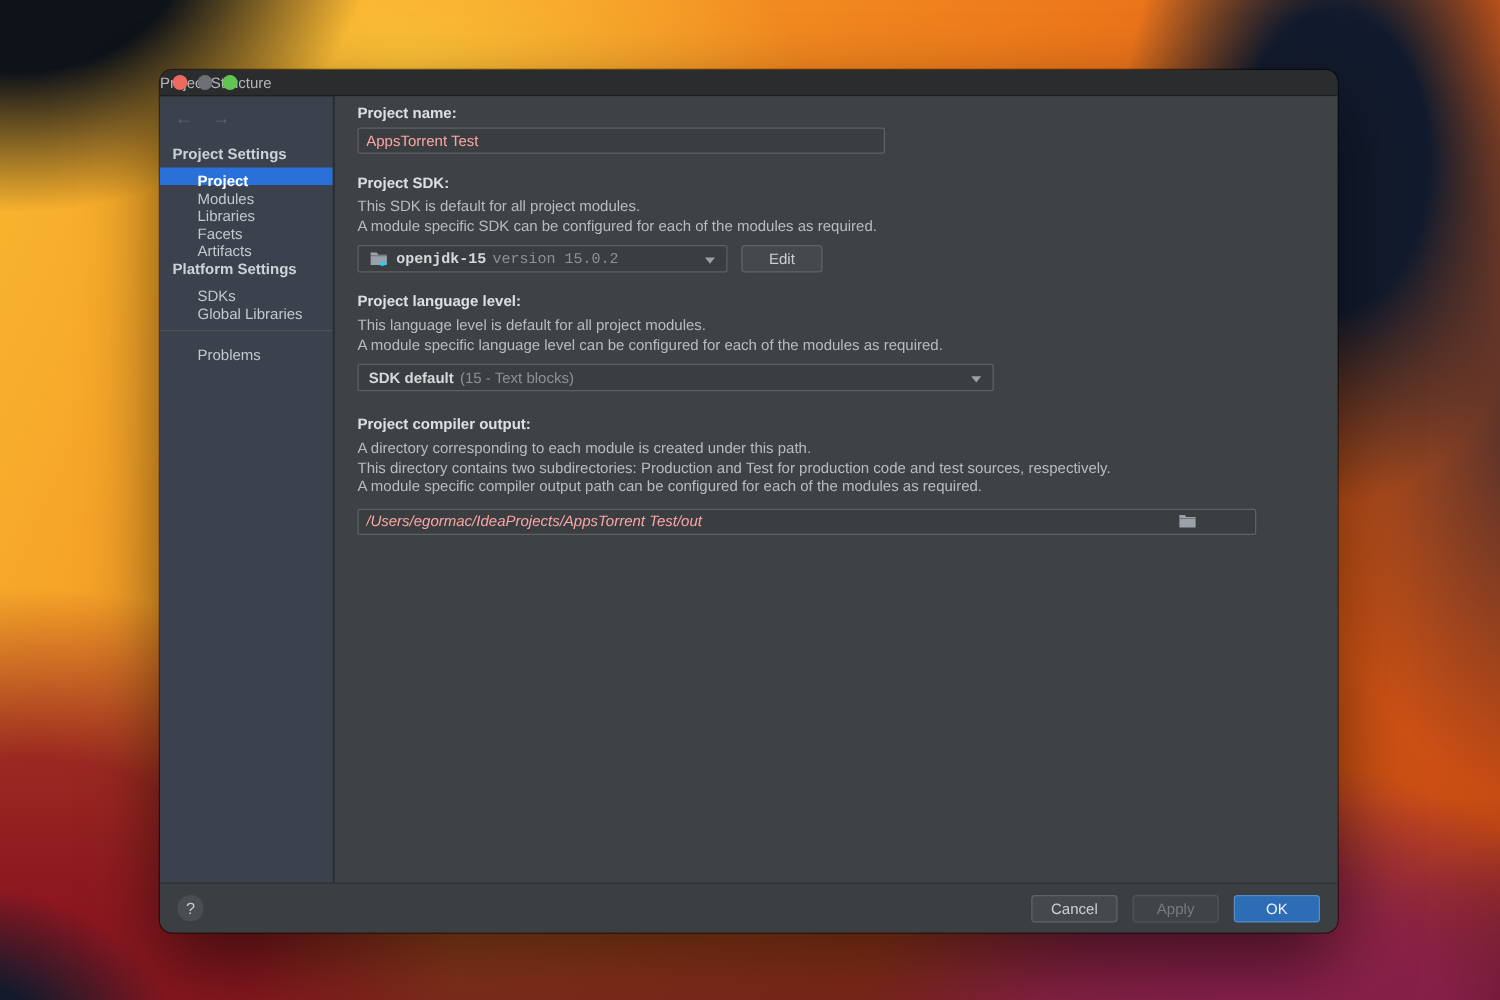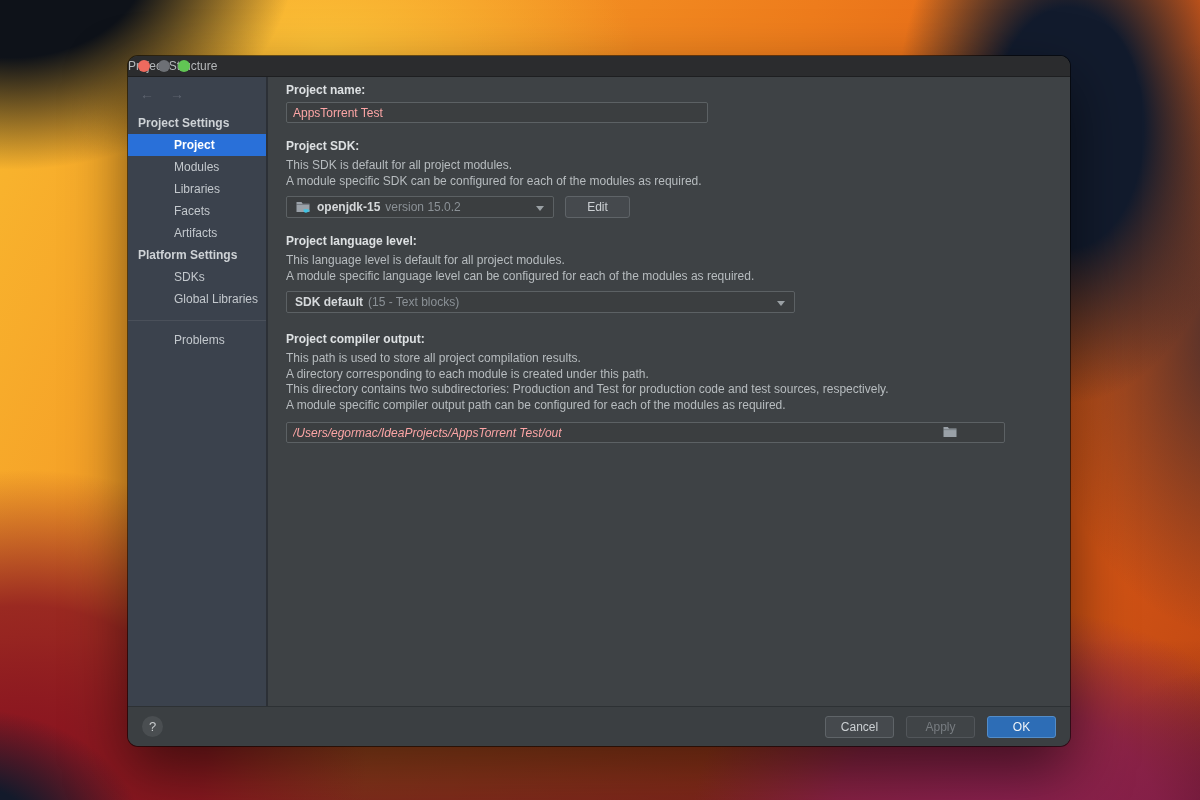--- a/index.html
+++ b/index.html
@@ -57,21 +57,21 @@
     color: #c3c8cd;
     padding-top: 7px;
   }
   .nav-arrows { display: flex; gap: 16px; padding: 2px 0 10px 12px; color: #5e6570; font-size: 14px; }
   .nav-arrows span { cursor: default; }
   .side-header {
     font-weight: bold; color: #ced2d6;
     height: 22px; line-height: 22px; padding-left: 10px;
   }
   .side-item {
-    height: 22px; line-height: 22px; padding-left: 46px; cursor: default;
+    height: 14px; line-height: 22px; padding-left: 30px; cursor: default;
   }
   .side-item.selected {
     background: #2970d9; color: #ffffff; font-weight: bold;
   }
   .side-divider { height: 1px; background: #4a505a; margin: 10px 0 8px 0; }
 
   
   .main {
     flex: 1; background: #3e4245; position: relative;
     padding: 6px 0 0 18px; font-size: 12px; color: #b7bcbf;
@@ -93,21 +93,21 @@
   }
   .combo .main-text { color: #d6d9db; font-weight: bold; margin-right: 5px; white-space: nowrap; }
   .combo .sub-text { color: #8b9196; white-space: nowrap; }
   .chevron {
     position: absolute; right: 9px; top: 9px;
     width: 0; height: 0;
     border-left: 4px solid transparent; border-right: 4px solid transparent;
     border-top: 5px solid #9aa0a4;
   }
   .sdk-row { display: flex; gap: 11px; margin: 7px 0 16px 0; }
-  #sdk-combo { width: 268px; }
+  #sdk-combo { width: 296px; font-family: Liberation Mono, monospace; }
   #lang-combo { width: 509px; margin: 7px 0 19px 0; }
 
   .btn {
     font-family: "Liberation Sans", sans-serif; font-size: 12px;
     background: #45494d; border: 1px solid #5f6468; border-radius: 3px;
     color: #ccd0d3; height: 22px; padding: 0 14px; cursor: default;
   }
   #edit-btn { width: 65px; }
 
   .path-wrap { position: relative; width: 677px; margin-top: 9px; }
@@ -193,21 +193,20 @@
       <div class="desc">This language level is default for all project modules.</div>
       <div class="desc">A module specific language level can be configured for each of the modules as required.</div>
 
       <div id="lang-combo" class="combo">
         <span class="main-text">SDK default</span>
         <span class="sub-text">(15 - Text blocks)</span>
         <span class="chevron"></span>
       </div>
 
       <div class="section-label">Project compiler output:</div>
-      <div class="desc">This path is used to store all project compilation results.</div>
       <div class="desc">A directory corresponding to each module is created under this path.</div>
       <div class="desc">This directory contains two subdirectories: Production and Test for production code and test sources, respectively.</div>
       <div class="desc">A module specific compiler output path can be configured for each of the modules as required.</div>
 
       <div class="path-wrap">
         <input id="output-path-input" class="text-field" type="text" value="/Users/egormac/IdeaProjects/AppsTorrent Test/out" style="">
         <svg class="folder-icon" width="14" height="12" viewBox="0 0 14 12">
           <path fill="#9aa1a8" d="M0.5 1h4.3l1.2 1.6h7.5V11H.5z"></path>
           <path fill="#30343a" d="M0.5 3.4h13v0.7h-13z" opacity="0.4"></path>
         </svg>

